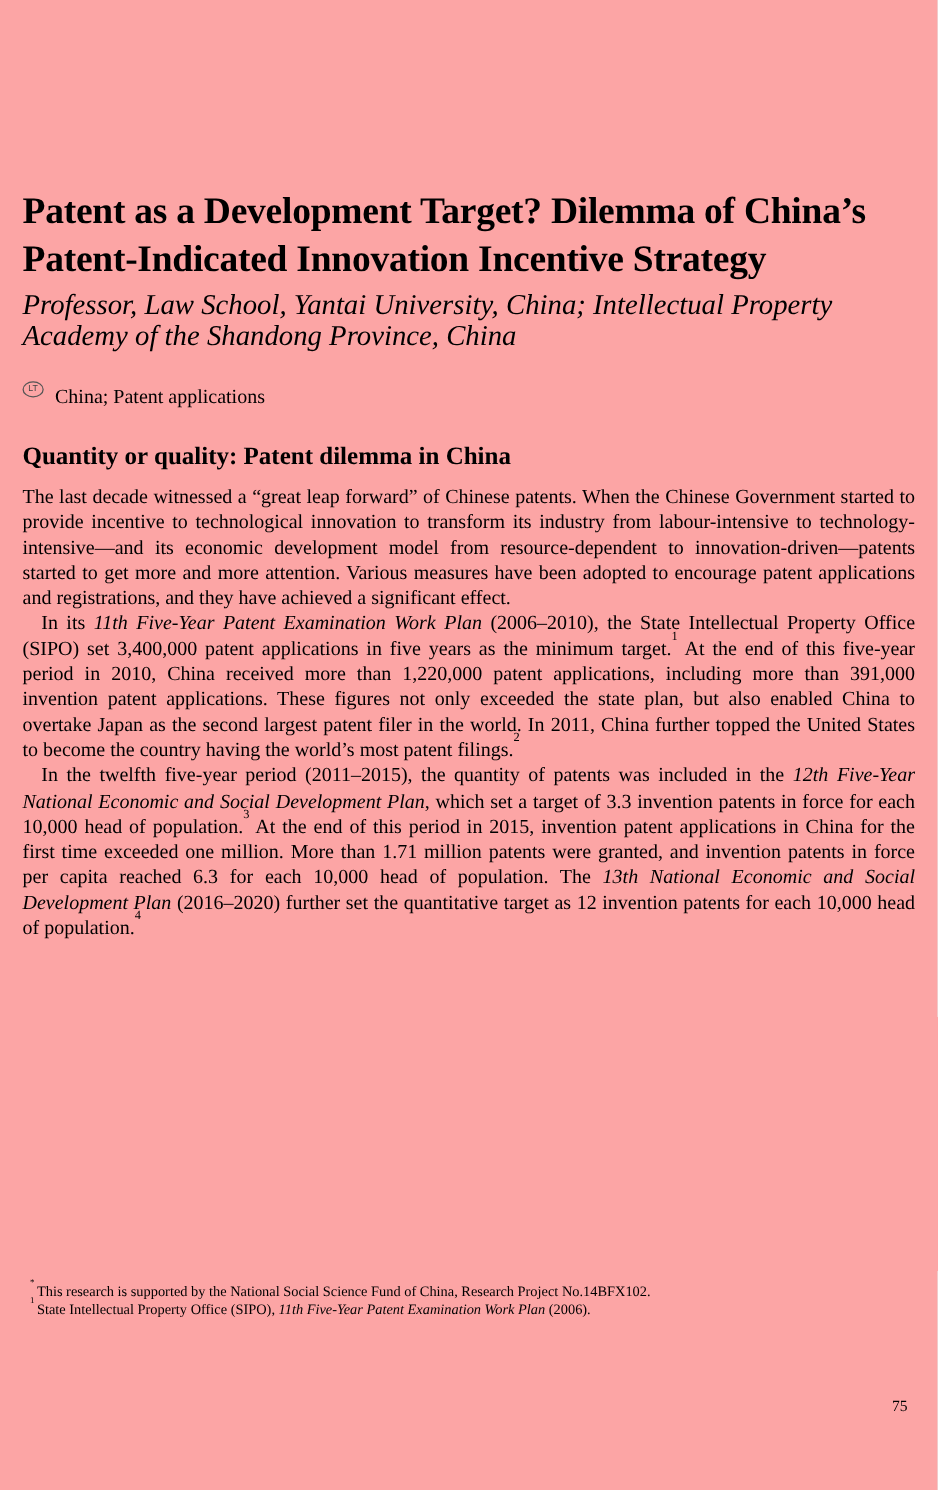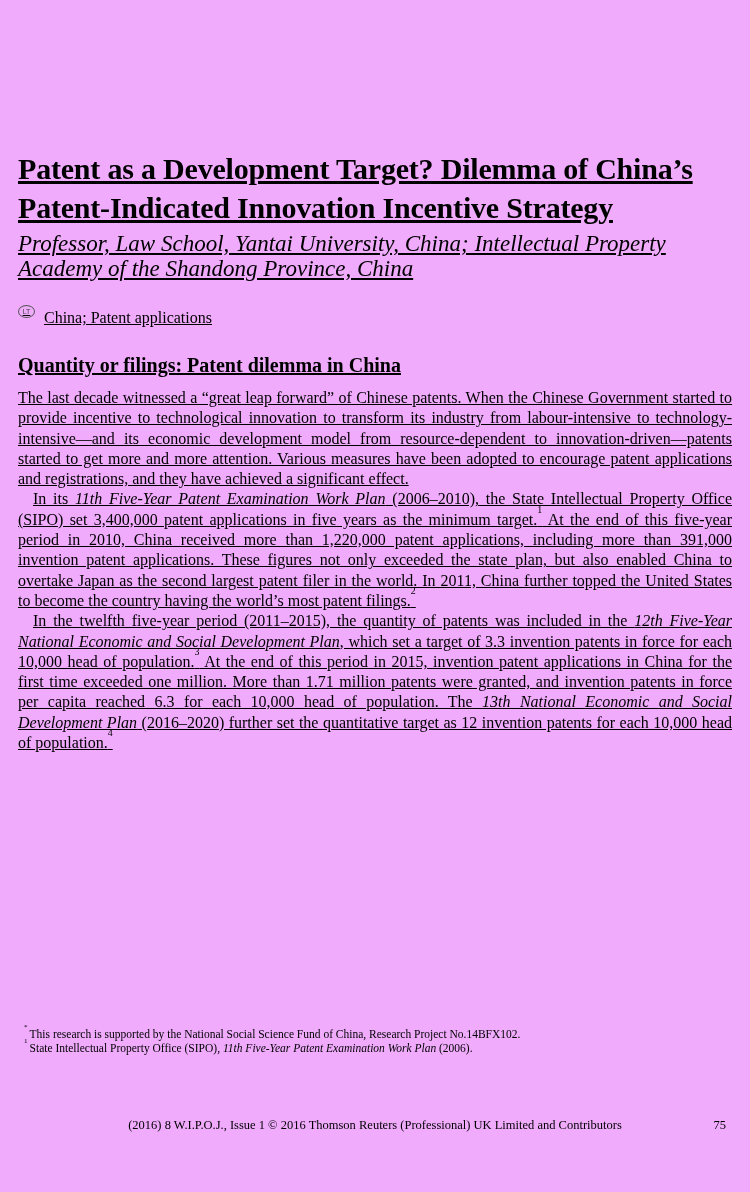--- a/index.html
+++ b/index.html
@@ -1,25 +1,24 @@
 <!DOCTYPE html>
 <html><head>
 <meta charset="utf-8">
 <style>
   html, body { margin: 0; padding: 0; background: #e8e8e8; }
   .page {
     position: relative;
     width: 750px;
     height: 1192px;
     margin: 0 auto;
-    background: #f0abfc;
+    background: #fca5a5;
     font-family: "Liberation Serif", serif;
     color: #000000;
     overflow: hidden;
-    text-decoration: underline;
   }
   .content { padding: 0 18px; }
 
   .title {
     margin: 0;
     padding-top: 150px;
     max-width: 695px;
     font-size: 30px;
     line-height: 38.5px;
     font-weight: bold;
@@ -129,31 +128,30 @@
     <h1 class="title">Patent as a Development Target? Dilemma of China’s Patent-Indicated Innovation Incentive Strategy</h1>
 
 
     <div class="affiliation">Professor, Law School, Yantai University, China; Intellectual Property Academy of the Shandong Province, China</div>
 
     <div class="keywords">
       <span class="lt-icon">LT</span>
       <span>China; Patent applications</span>
     </div>
 
-    <h2 class="section-heading">Quantity or filings: Patent dilemma in China</h2>
+    <h2 class="section-heading">Quantity or quality: Patent dilemma in China</h2>
 
     <div class="body-text">
       <p><span>The last decade witnessed a “great leap forward” of Chinese patents. When the Chinese Government started to provide incentive to technological innovation to transform its industry from labour-intensive to technology-intensive—and its economic development model from resource-dependent to innovation-driven—patents started to get more and more attention. Various measures have been adopted to encourage patent applications and registrations, and they have achieved a significant effect.</span></p>
       <p class="indent"><span>In its </span><span class="it">11th Five-Year Patent Examination Work Plan</span><span> (2006–2010), the State Intellectual Property Office (SIPO) set 3,400,000 patent applications in five years as the minimum target.</span><sup>1</sup><span> At the end of this five-year period in 2010, China received more than 1,220,000 patent applications, including more than 391,000 invention patent applications. These figures not only exceeded the state plan, but also enabled China to overtake Japan as the second largest patent filer in the world. In 2011, China further topped the United States to become the country having the world’s most patent filings.</span><sup>2</sup></p>
       <p class="indent"><span>In the twelfth five-year period (2011–2015), the quantity of patents was included in the </span><span class="it">12th Five-Year National Economic and Social Development Plan</span><span>, which set a target of 3.3 invention patents in force for each 10,000 head of population.</span><sup>3</sup><span> At the end of this period in 2015, invention patent applications in China for the first time exceeded one million. More than 1.71 million patents were granted, and invention patents in force per capita reached 6.3 for each 10,000 head of population. The </span><span class="it">13th National Economic and Social Development Plan</span><span> (2016–2020) further set the quantitative target as 12 invention patents for each 10,000 head of population.</span><sup>4</sup></p>
     </div>
   </div>
 
   <div class="footnotes">
     <p class="footnote"><sup>*</sup><span><span>This research is supported by the National Social Science Fund of China, Research Project No.14BFX102.</span></span></p>
     <p class="footnote"><sup>1</sup><span><span>State Intellectual Property Office (SIPO), </span><span class="it">11th Five-Year Patent Examination Work Plan</span><span> (2006).</span></span></p>
   </div>
 
   <div class="footer">
-    <span>(2016) 8 W.I.P.O.J., Issue 1 © 2016 Thomson Reuters (Professional) UK Limited and Contributors</span>
     <span class="page-number">75</span>
   </div>
 </div>
 
 </body></html>

